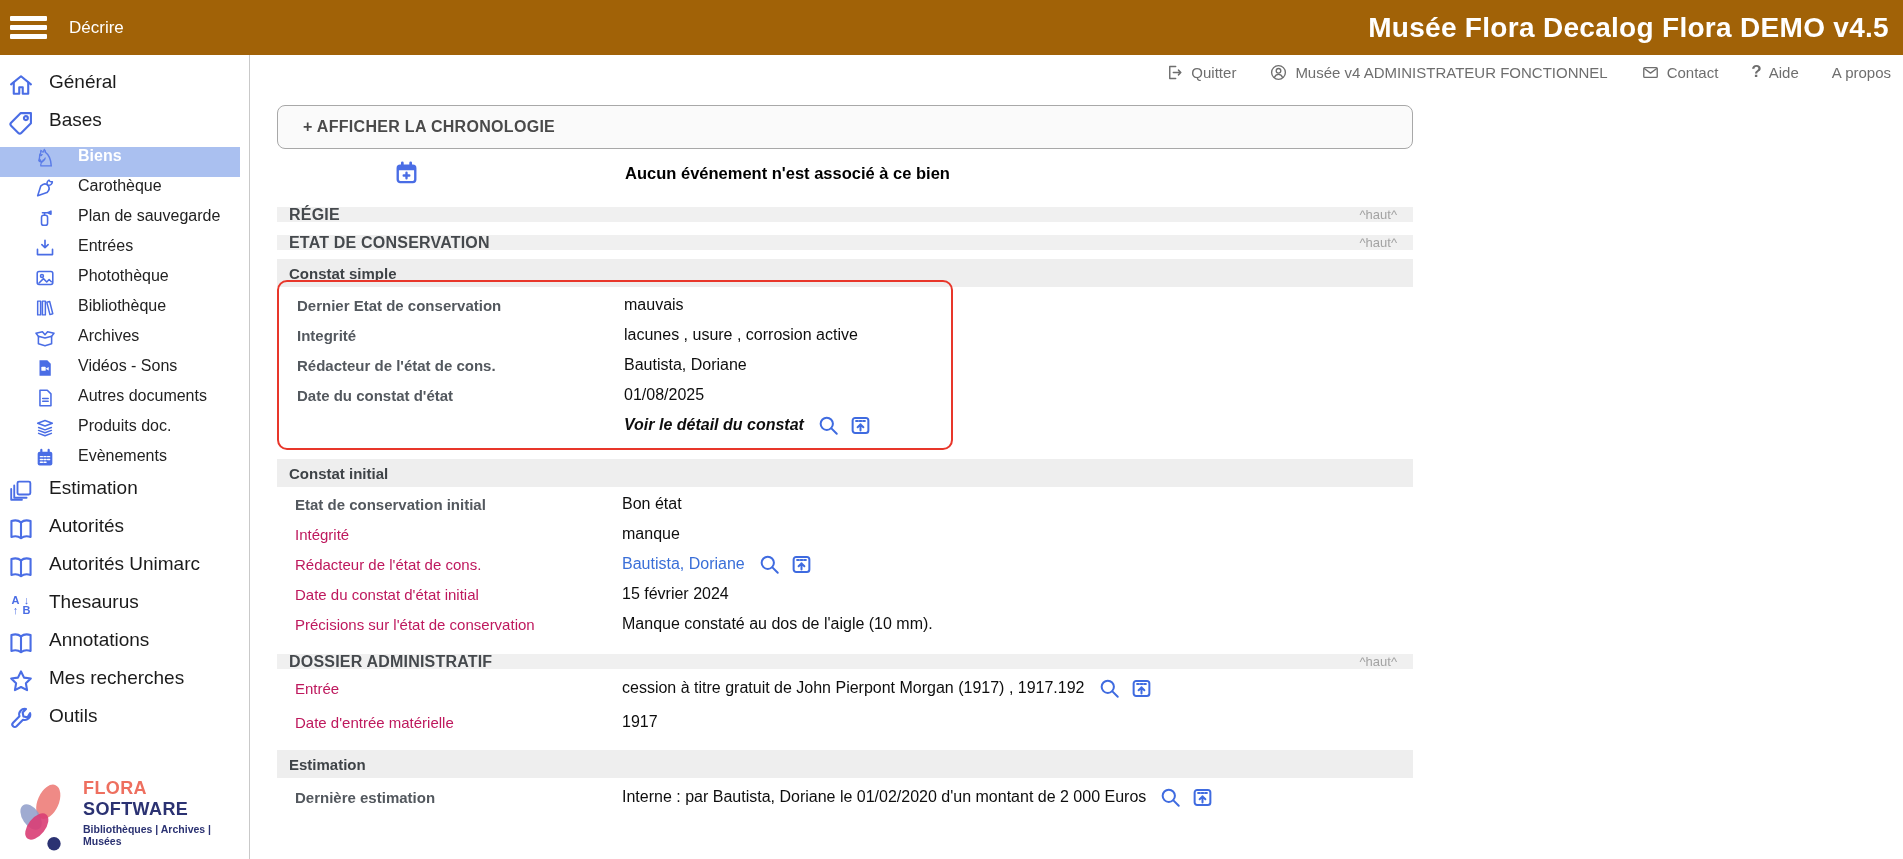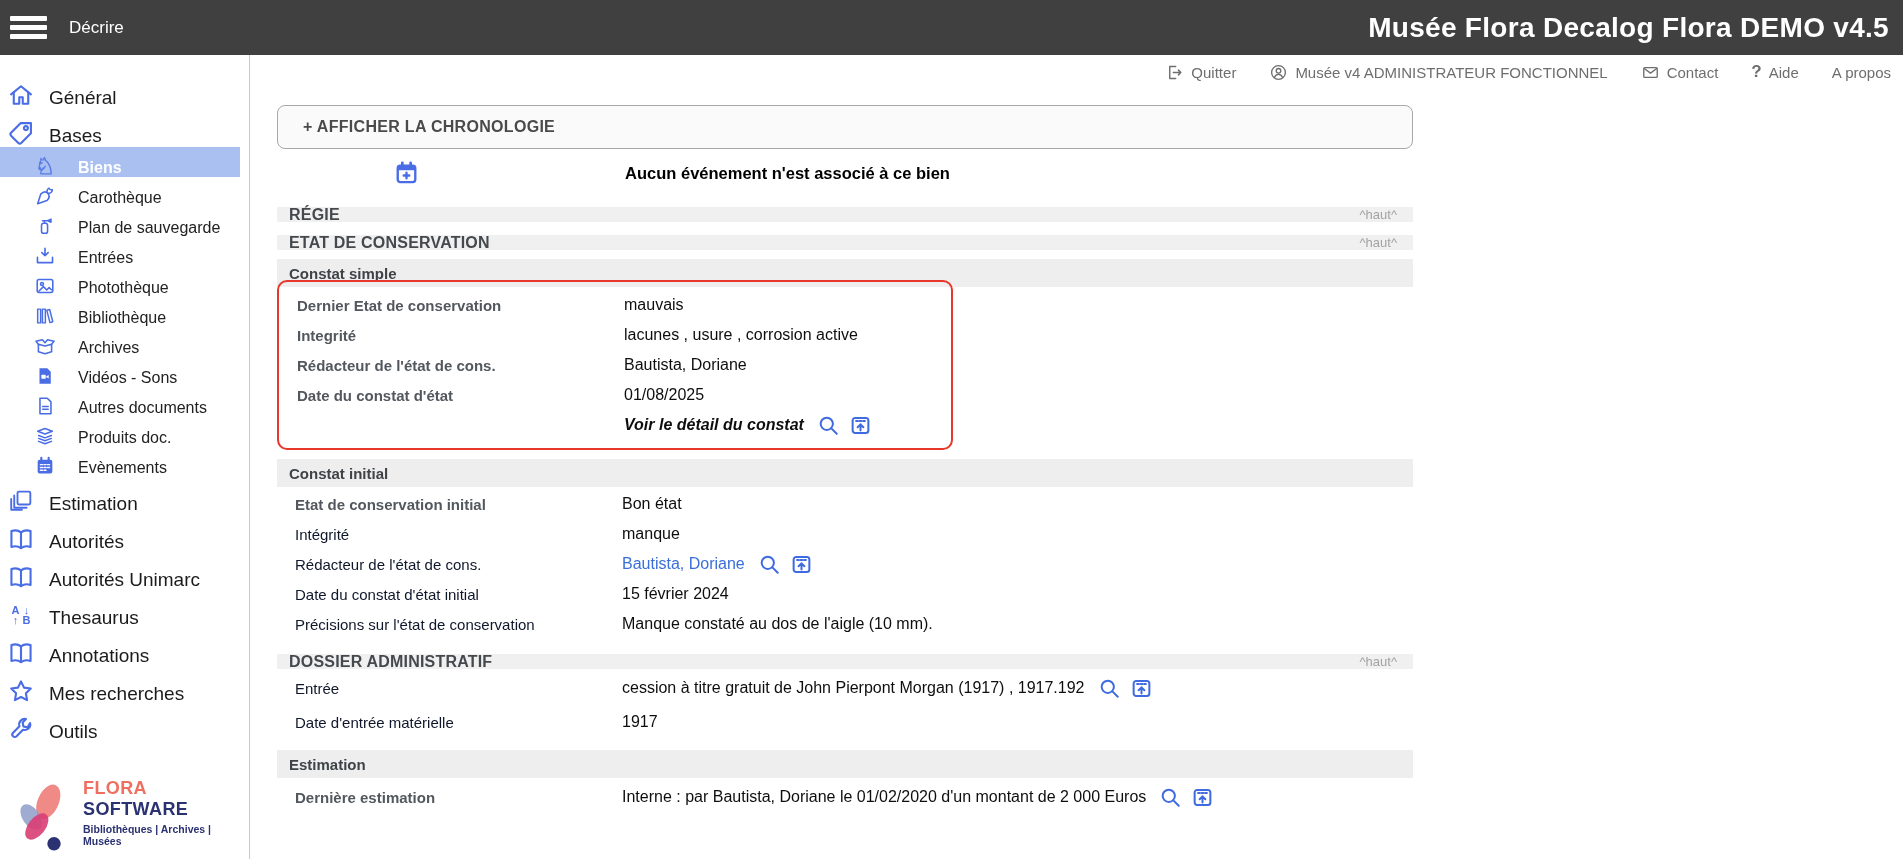--- a/index.html
+++ b/index.html
@@ -2,33 +2,33 @@
 <html><head>
 <meta charset="utf-8">
 <style>
   * { box-sizing: border-box; }
   html,body { margin:0; padding:0; }
   body {
     width:1903px; height:859px; overflow:hidden; background:#fff;
     font-family:"Liberation Sans", sans-serif; color:#111;
   }
   
-  .topbar { height:55px; background:#404040; display:flex; align-items:center; }
+  .topbar { height:55px; background:#a16207; display:flex; align-items:center; }
   .hamburger { width:37px; margin-left:10px; cursor:pointer; }
   .hamburger div { height:5px; background:#fff; border-radius:1px; margin:4px 0; }
   .module-label { color:#fff; font-size:17px; margin-left:22px; }
   .app-title { margin-left:auto; margin-right:14px; color:#fff; font-size:28px; font-weight:bold; letter-spacing:.3px; }
 
   
   .app { display:flex; height:804px; }
   .sidebar { width:250px; flex:0 0 250px; border-right:1px solid #c9c9c9; padding-top:16px; position:relative; }
   .main { flex:1; position:relative; padding:50px 0 0 27px; }
 
   
-  .nav-item { display:flex; align-items:flex-end; cursor:pointer; white-space:nowrap; }
+  .nav-item { display:flex; align-items:flex-start; cursor:pointer; white-space:nowrap; }
   .nav-item.l1 { height:38px; padding-left:7px; gap:14px; font-size:19px; color:#1b1b1b; }
   .nav-item.l2 { height:30px; padding-left:34px; gap:22px; font-size:16px; color:#222; margin-right:9px; }
   .nav-icon { display:flex; align-items:center; justify-content:center; flex:0 0 auto; }
   .l1 .nav-icon { width:28px; height:28px; }
   .l2 .nav-icon { width:22px; height:22px; }
   .nav-icon svg { width:100%; height:100%; }
   .nav-item.selected { background:#aac0f0; color:#fff; font-weight:bold; }
   .knight-glyph { font-size:23px; color:#5b7ce8; line-height:1; }
   .sort-grid { display:grid; grid-template-columns:11px 11px; font-size:11px; font-weight:bold; color:#4a6de5; line-height:10px; text-align:center; }
 
@@ -62,21 +62,21 @@
   .section-title { font-weight:bold; font-size:16px; color:#45494d; letter-spacing:.2px; }
   .haut-link { font-size:13px; color:#a3a3a3; cursor:pointer; }
   .subsection-bar { height:28px; background:#eeeeee; display:flex; align-items:center; padding-left:12px;
     font-weight:bold; font-size:15px; color:#3e4347; margin-top:9px; }
 
   .rowgroup { padding:2px 0; }
   .rowgroup.highlighted { border:2px solid #e8362a; border-radius:10px; margin-top:-7px; padding:8px 0;
     width:676px; position:relative; z-index:2; background:rgba(255,255,255,.0); }
   .field-row { display:flex; align-items:center; min-height:30px; }
   .rowgroup.loose .field-row { min-height:34px; }
-  .field-label { width:345px; flex:0 0 345px; padding-left:18px; font-size:15px; color:#0f172a; }
+  .field-label { width:345px; flex:0 0 345px; padding-left:18px; font-size:15px; color:#be185d; }
   .field-label.bold { font-weight:bold; color:#53585e; }
   .field-value { font-size:16px; color:#0e0e0e; display:flex; align-items:center; gap:10px; }
   .field-value.italic .value-text { font-style:italic; font-weight:600; }
   .field-value.link .value-text { color:#3a6fd8; cursor:pointer; }
   .row-icons { display:flex; align-items:center; gap:9px; margin-left:3px; }
   .row-icon { width:23px; height:23px; cursor:pointer; display:flex; }
   .row-icon svg { width:100%; height:100%; }
 </style>
 </head>
 <body>

